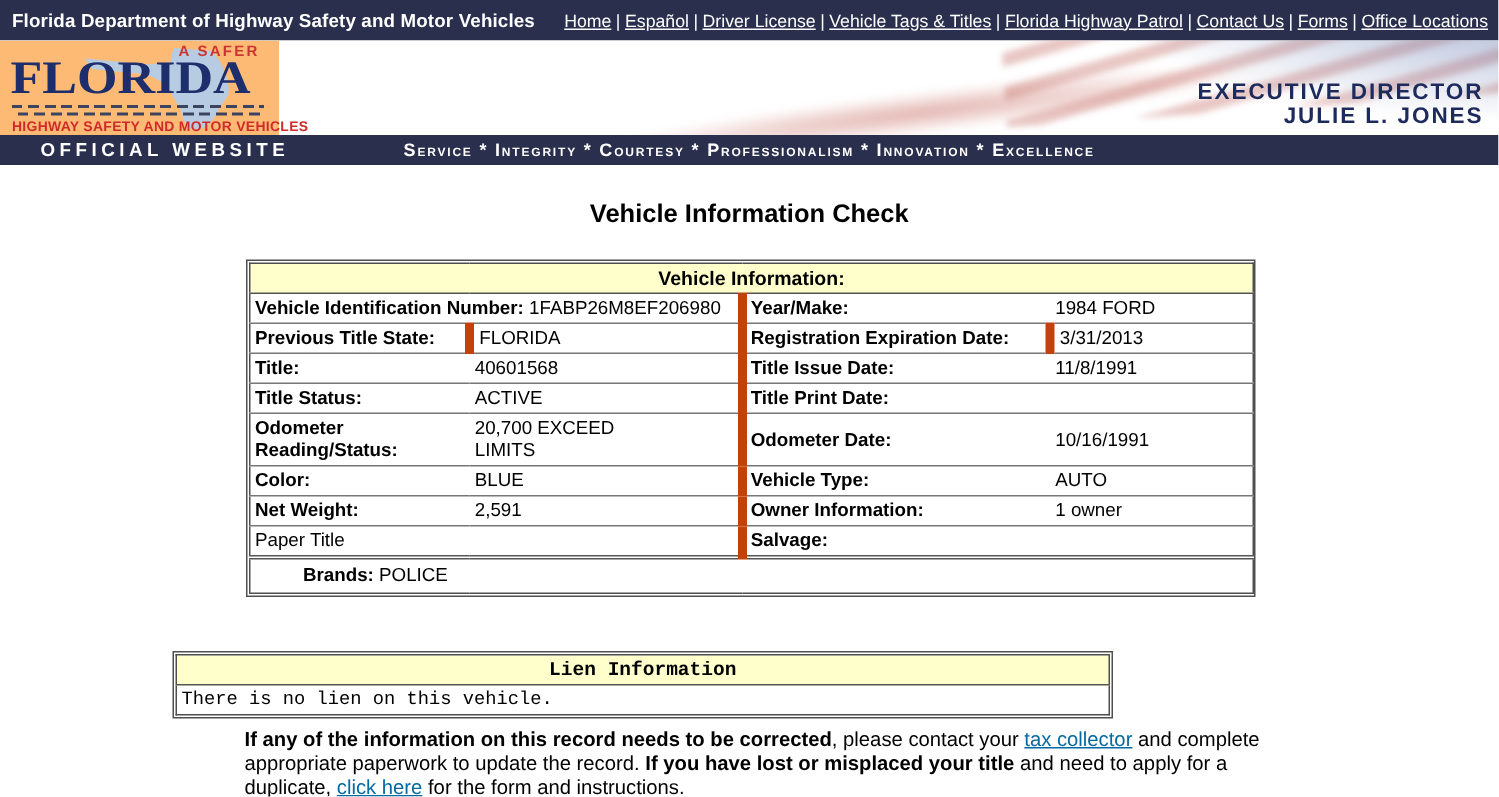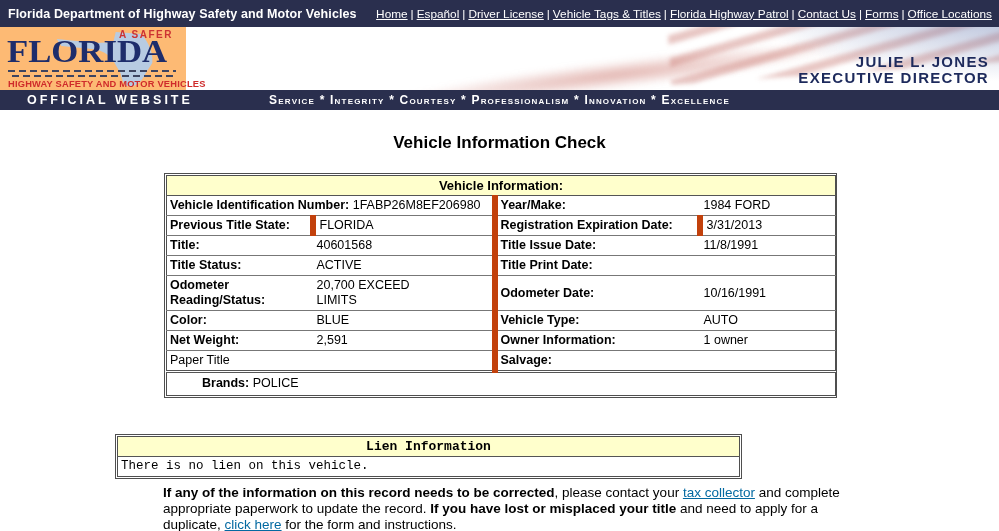--- a/index.html
+++ b/index.html
@@ -90,22 +90,22 @@
     <svg class="fl-shape" viewBox="0 0 100 63" preserveAspectRatio="none">
       <path d="M4,12 L38,16 L52,15 L54,5 L76,7 C82,16 86,26 85,36 L79,47 C76,55 70,61 64,59 C60,57 59,51 58,46 L52,34 C48,27 42,23 34,22 L8,19 Z" fill="#b7cbe2"></path>
     </svg>
     <div class="a-safer">A SAFER</div>
     <div class="florida-text">FLORIDA</div>
     <div class="road"></div>
     <div class="tagline">HIGHWAY SAFETY AND MOTOR VEHICLES</div>
   </div>
 
   <div class="director">
+    <div>EXECUTIVE DIRECTOR</div>
     <div>JULIE L. JONES</div>
-    <div>EXECUTIVE DIRECTOR</div>
   </div>
 </div>
 
 <div class="motto-bar">
   <span class="official">OFFICIAL WEBSITE</span>
   <span class="motto">Service * Integrity * Courtesy * Professionalism * Innovation * Excellence</span>
 </div>
 
 <main>
   <h1 class="page-title">Vehicle Information Check</h1>

